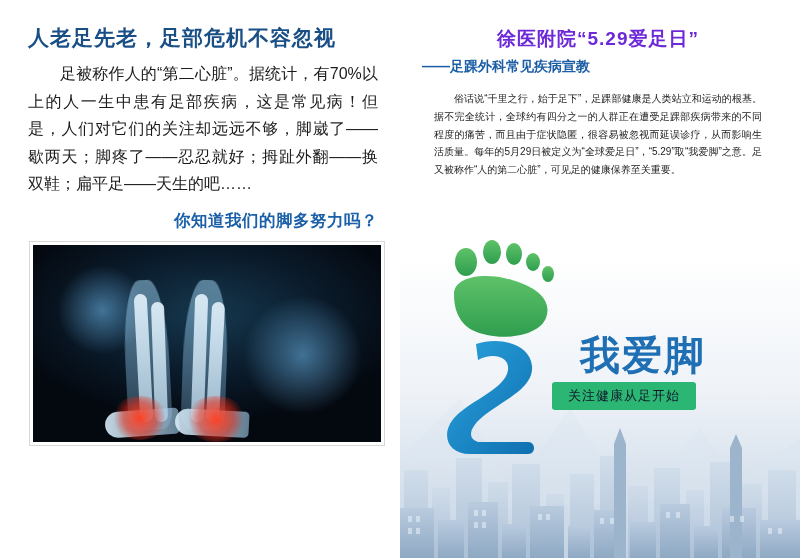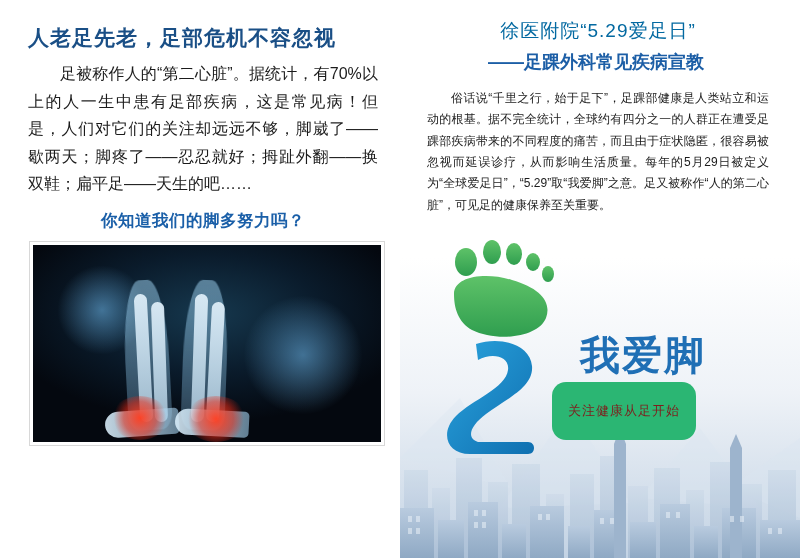--- a/index.html
+++ b/index.html
@@ -47,21 +47,21 @@
     line-height: 1.72;
     text-align: justify;
     text-indent: 2em;
     margin: 0 0 12px 0;
   }
   .headline-2 {
     font-size: 16.5px;
     font-weight: bold;
     color: #1a5fa8;
     letter-spacing: 0.5px;
-    text-align: center;
+    text-align: right;
     margin: 6px 0 10px 0;
   }
   .photo-frame {
     position: relative;
     margin: 4px 0 0 2px;
     width: 348px;
     height: 197px;
     border: 3px solid #ffffff;
     box-shadow: 0 0 0 1px #d8d8d8;
     background: #05070d;
@@ -132,41 +132,41 @@
     background: #ffffff;
     overflow: hidden;
   }
   .right-inner {
     position: relative;
     z-index: 3;
     padding: 14px 26px 0 22px;
   }
   .headline-3 {
     font-size: 19px;
-    font-weight: normal;
-    color: #0369a1;
+    font-weight: bold;
+    color: #6d28d9;
     letter-spacing: 1px;
     text-align: center;
-    margin: 4px 0 6px 0;
+    margin: 12px 0 6px 0;
     white-space: nowrap;
   }
   .subhead {
-    font-size: 18px;
+    font-size: 14px;
     font-weight: bold;
     color: #1c5ea6;
-    text-align: center;
+    text-align: left;
     margin: 0 4px 14px 0;
   }
   .right-body {
-    font-size: 12px;
+    font-size: 10px;
     color: #1b1b1b;
     line-height: 1.78;
     text-align: justify;
     text-indent: 2em;
-    margin: 5px;
+    margin: 12px;
   }
 
   
   .sky {
     position: absolute;
     left: 0;
     bottom: 0;
     width: 400px;
     height: 300px;
     z-index: 1;
@@ -197,26 +197,26 @@
     top: 88px;
     font-size: 34px;
     font-weight: bold;
     color: #cfd7de;
     letter-spacing: -1px;
   }
   .brand-pill {
     position: absolute;
     left: 152px;
     top: 150px;
-    padding: 20px 16px;
+    padding: 5px 16px;
     background: #2bb673;
-    color: #7f1d1d;
+    color: #0f172a;
     font-size: 13px;
     letter-spacing: 1px;
-    border-radius: 14px;
+    border-radius: 3px;
     white-space: nowrap;
   }
 </style>
 </head>
 <body>
 
 <div class="poster">
 
   <div class="left-panel">
 

